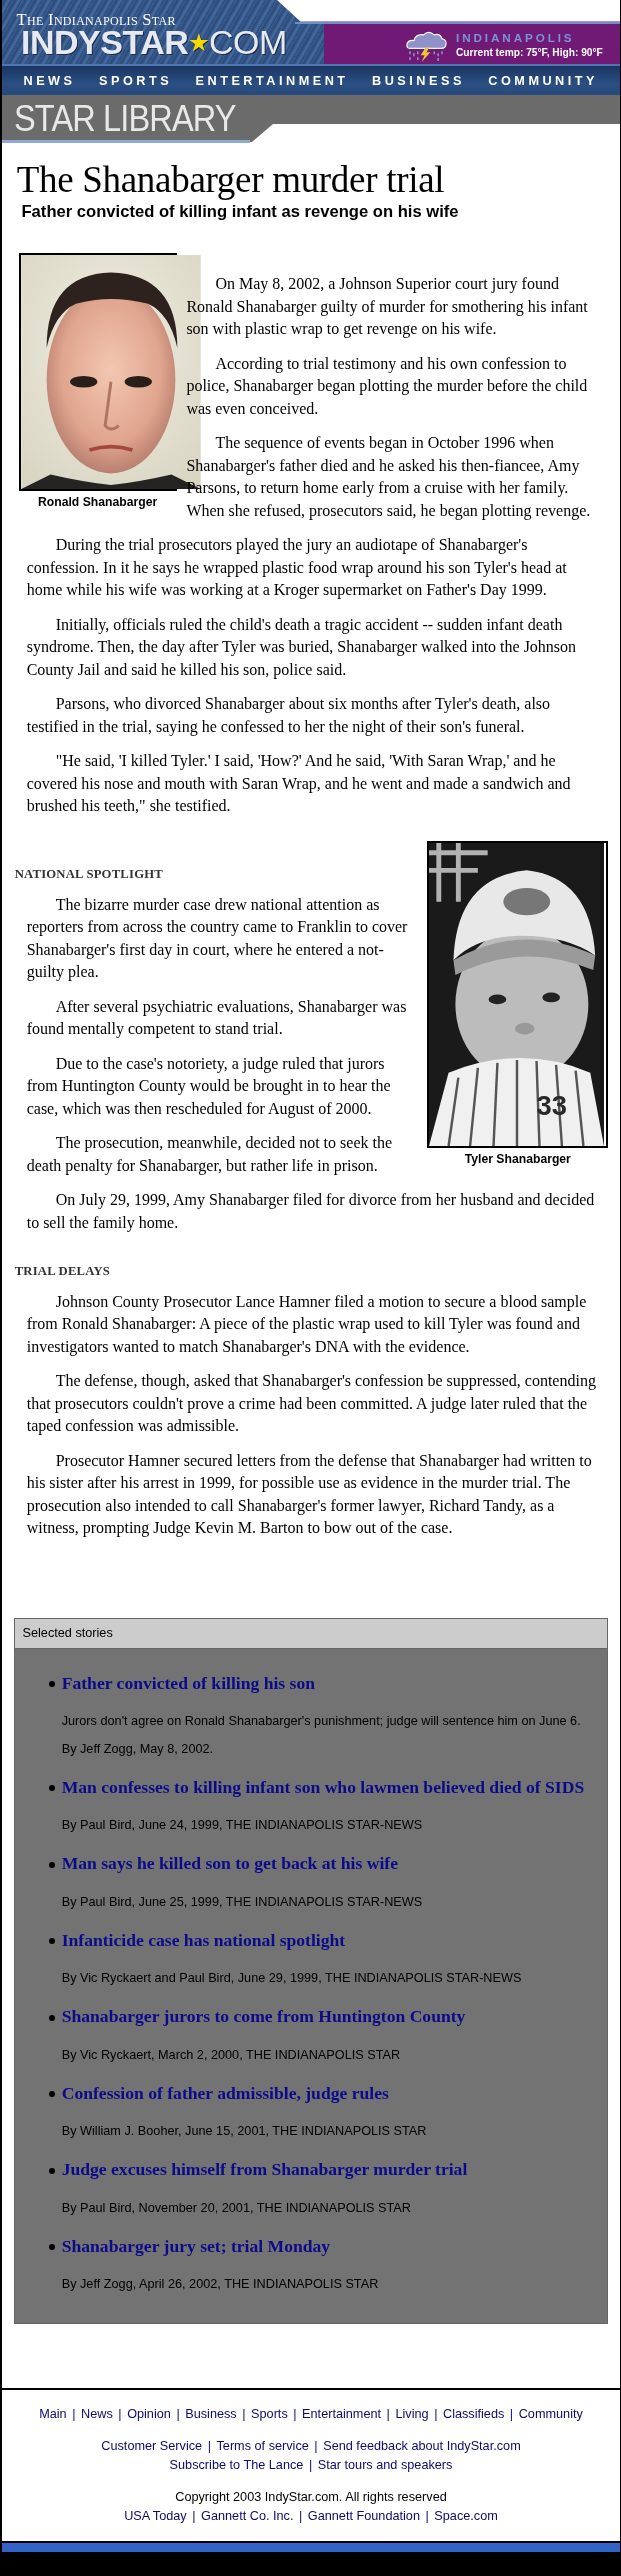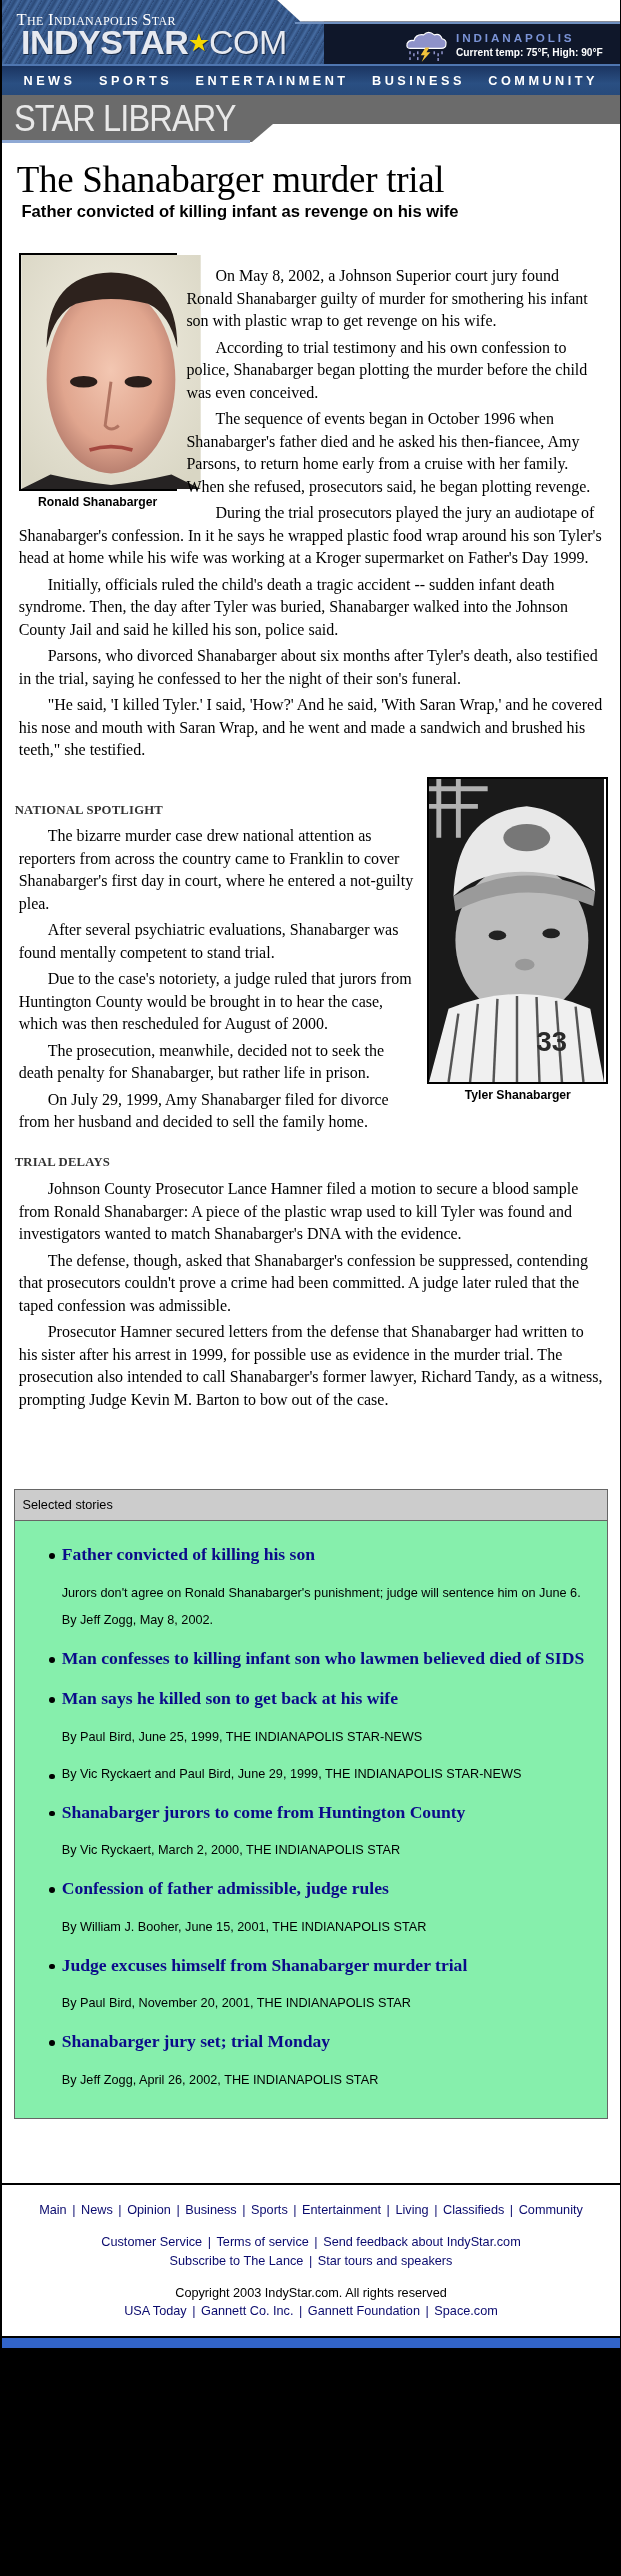--- a/index.html
+++ b/index.html
@@ -9,21 +9,21 @@
     width: 622px;
     background: #fff;
     border-left: 2px solid #000;
     border-right: 2.9px solid #000;
     position: relative;
   }
   
   .masthead {
     position: relative;
     height: 64px;
-    background: #0f172a;
+    background: #701a75;
     overflow: hidden;
   }
   .masthead-left {
     position: absolute; left: 0; top: 0; width: 322px; height: 64px;
     background: repeating-linear-gradient(120deg, #3a5f93 0px, #2c4a78 2.9px, #466da3 5.9px, #2b4775 8.8px);
     clip-path: polygon(0 0, 275px 0, 299px 21.5px, 322px 21.5px, 322px 64px, 0 64px);
   }
   .masthead-top-white {
     position: absolute; left: 275px; top: 0; right: 0; height: 21.5px;
     background: #fff;
@@ -92,42 +92,42 @@
   .article { padding: 9.8px 11.7px 0 12.7px; font-family: "Liberation Serif", serif; color: #000; }
   h1.headline {
     margin: 7.8px 0 0 2px; font-family: "Liberation Serif", serif; font-weight: normal;
     font-size: 37px; line-height: 39px; letter-spacing: -0.3px;
   }
   h2.subhead {
     margin: 2px 0 0 6.8px; font-family: "Liberation Sans", sans-serif; font-weight: bold;
     font-size: 16.6px; line-height: 21.5px;
   }
   .body-text p {
-    margin: 4px; font-size: 16px; line-height: 22.5px; text-indent: 29px;
+    margin: 12px; font-size: 16px; line-height: 22.5px; text-indent: 29px;
   }
   .photo-left {
     float: left; width: 158px; margin: 41px 9.8px 3.9px 3.9px; text-align: center;
   }
   .photo-right {
     float: right; width: 181px; margin: 11.7px 0 3.9px 9.8px; text-align: center;
   }
   .photo-frame { border: 2.9px solid #000; }
   .photo-caption {
     font-family: "Liberation Sans", sans-serif; font-weight: bold; font-size: 12.2px;
     margin-top: 3.9px;
   }
   .spacer-top { height: 39px; }
   .kicker {
     font-family: "Liberation Serif", serif; font-weight: bold; font-size: 12.7px;
     color: #333; margin: 0 0 7.8px 0; letter-spacing: 0.2px;
   }
   .clear { clear: both; }
   
   .stories-box {
-    margin: 78px 11.7px 0 11.7px; border: 1px solid #666; background: #86efac;
+    margin: 78px 11.7px 0 11.7px; border: 1px solid #666; background: #737373;
   }
   .stories-header {
     background: #cccccc; border-bottom: 1px solid #666; padding: 7.8px 7.8px;
     font-family: "Liberation Sans", sans-serif; font-size: 12.7px; color: #000;
   }
   .stories-list { list-style: none; margin: 0; padding: 23.4px 19.5px 29px 47px; }
   .stories-list li { position: relative; margin-bottom: 18.5px; }
   .stories-list li::before {
     content: ""; position: absolute; left: -12.7px; top: 8.8px; width: 5.9px; height: 5.9px;
     background: #000; border-radius: 50%;
@@ -291,26 +291,28 @@
   <div class="stories-box">
     <div class="stories-header">Selected stories</div>
     <ul class="stories-list">
       <li>
         <a href="#" class="story-title">Father convicted of killing his son</a>
         <div class="story-dek">Jurors don't agree on Ronald Shanabarger's punishment; judge will sentence him on June 6.</div>
         <div class="story-byline">By Jeff Zogg, May 8, 2002.</div>
       </li>
       <li>
         <a href="#" class="story-title">Man confesses to killing infant son who lawmen believed died of SIDS</a>
+        <div class="story-byline">By Paul Bird, June 24, 1999, THE INDIANAPOLIS STAR-NEWS</div>
       </li>
       <li>
         <a href="#" class="story-title">Man says he killed son to get back at his wife</a>
         <div class="story-byline">By Paul Bird, June 25, 1999, THE INDIANAPOLIS STAR-NEWS</div>
       </li>
       <li>
+        <a href="#" class="story-title">Infanticide case has national spotlight</a>
         <div class="story-byline">By Vic Ryckaert and Paul Bird, June 29, 1999, THE INDIANAPOLIS STAR-NEWS</div>
       </li>
       <li>
         <a href="#" class="story-title">Shanabarger jurors to come from Huntington County</a>
         <div class="story-byline">By Vic Ryckaert, March 2, 2000, THE INDIANAPOLIS STAR</div>
       </li>
       <li>
         <a href="#" class="story-title">Confession of father admissible, judge rules</a>
         <div class="story-byline">By William J. Booher, June 15, 2001, THE INDIANAPOLIS STAR</div>
       </li>

